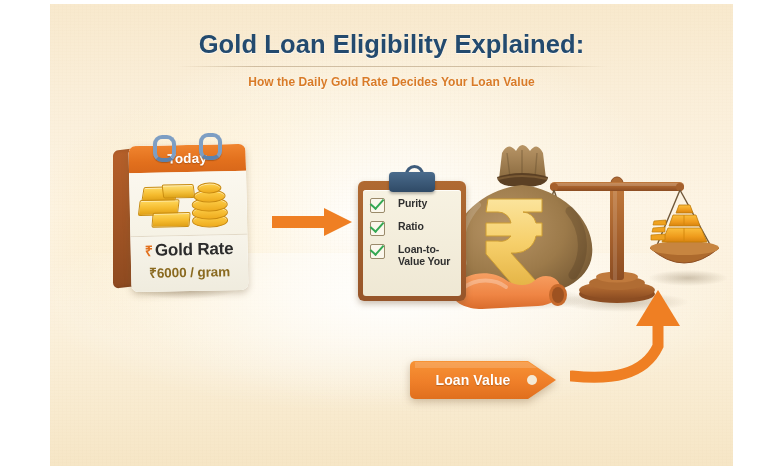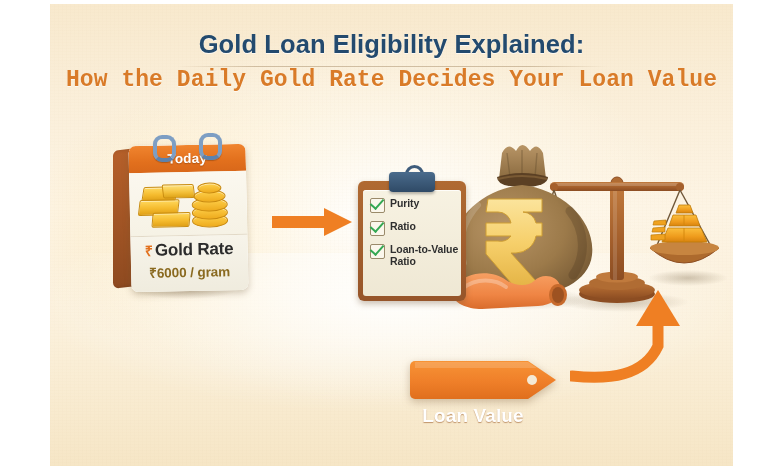--- a/index.html
+++ b/index.html
@@ -71,27 +71,26 @@
     line-height: 1.12;
     text-shadow: 0 1px 0 rgba(255,255,255,.7);
   }
   .title-rule {
     width: 430px;
     height: 1px;
     margin: 7px auto 0;
     background: linear-gradient(90deg, rgba(190,170,140,0) 0%, rgba(175,150,115,.55) 18%, rgba(175,150,115,.55) 82%, rgba(190,170,140,0) 100%);
   }
   .subtitle {
-    margin-top: 0;
-    font-size: 23px;
+    margin-top: 8px;
+    font-size: 12px;
     font-weight: bold;
     color: #d97b28;
     letter-spacing: .05px;
     text-shadow: 0 1px 0 rgba(255,255,255,.65);
-    font-family: Liberation Mono, monospace;
   }
 
   
   #calendar {
     position: absolute;
     left: 63px;
     top: 135px;
     width: 136px;
     height: 158px;
     z-index: 6;
@@ -286,21 +285,21 @@
   }
   .check-list {
     position: absolute;
     left: 12px; top: 16px;
     right: 6px;
     z-index: 5;
   }
   .check-row {
     display: flex;
     align-items: flex-start;
-    gap: 5px;
+    gap: 13px;
     margin-bottom: 7px;
   }
   .check-box {
     flex: 0 0 auto;
     width: 13px; height: 13px;
     margin-top: 1px;
     border: 1.4px solid #9a8a6a;
     border-radius: 2px;
     background: #fbf7ec;
     position: relative;
@@ -347,26 +346,25 @@
     filter: drop-shadow(0 3px 4px rgba(120,85,45,.35));
   }
   .tag-label {
     position: absolute;
     left: 0; top: 0;
     width: 126px; height: 38px;
     display: flex;
     align-items: center;
     justify-content: center;
     color: #ffffff;
-    font-size: 19px;
+    font-size: 14px;
     font-weight: bold;
     text-shadow: 0 1px 1px rgba(140,65,10,.5);
     letter-spacing: .1px;
     z-index: 2;
-    margin-top: 36px;
   }
 </style>
 </head>
 <body>
 
 <div id="stage">
 
   <div id="artboard">
     <div id="grain"></div>
     <div id="haze"></div>
@@ -547,21 +545,21 @@
         <div class="check-row">
           <div class="check-box"></div>
           <div class="check-text">Purity</div>
         </div>
         <div class="check-row">
           <div class="check-box"></div>
           <div class="check-text">Ratio</div>
         </div>
         <div class="check-row">
           <div class="check-box"></div>
-          <div class="check-text">Loan-to-Value Ratio</div>
+          <div class="check-text">Loan-to-Value Your</div>
         </div>
       </div>
     </div>
 
     <div id="arrow-curve">
       <svg width="140" height="105" viewBox="0 0 140 105" aria-hidden="true">
         <path d="M2 92
                  C 40 96, 74 92, 88 62
                  L 88 36" stroke="#ef7f23" stroke-width="11" fill="none" stroke-linecap="round"></path>
         <path d="M88 6 L110 42 L66 42 Z" fill="#ef7f23"></path>

